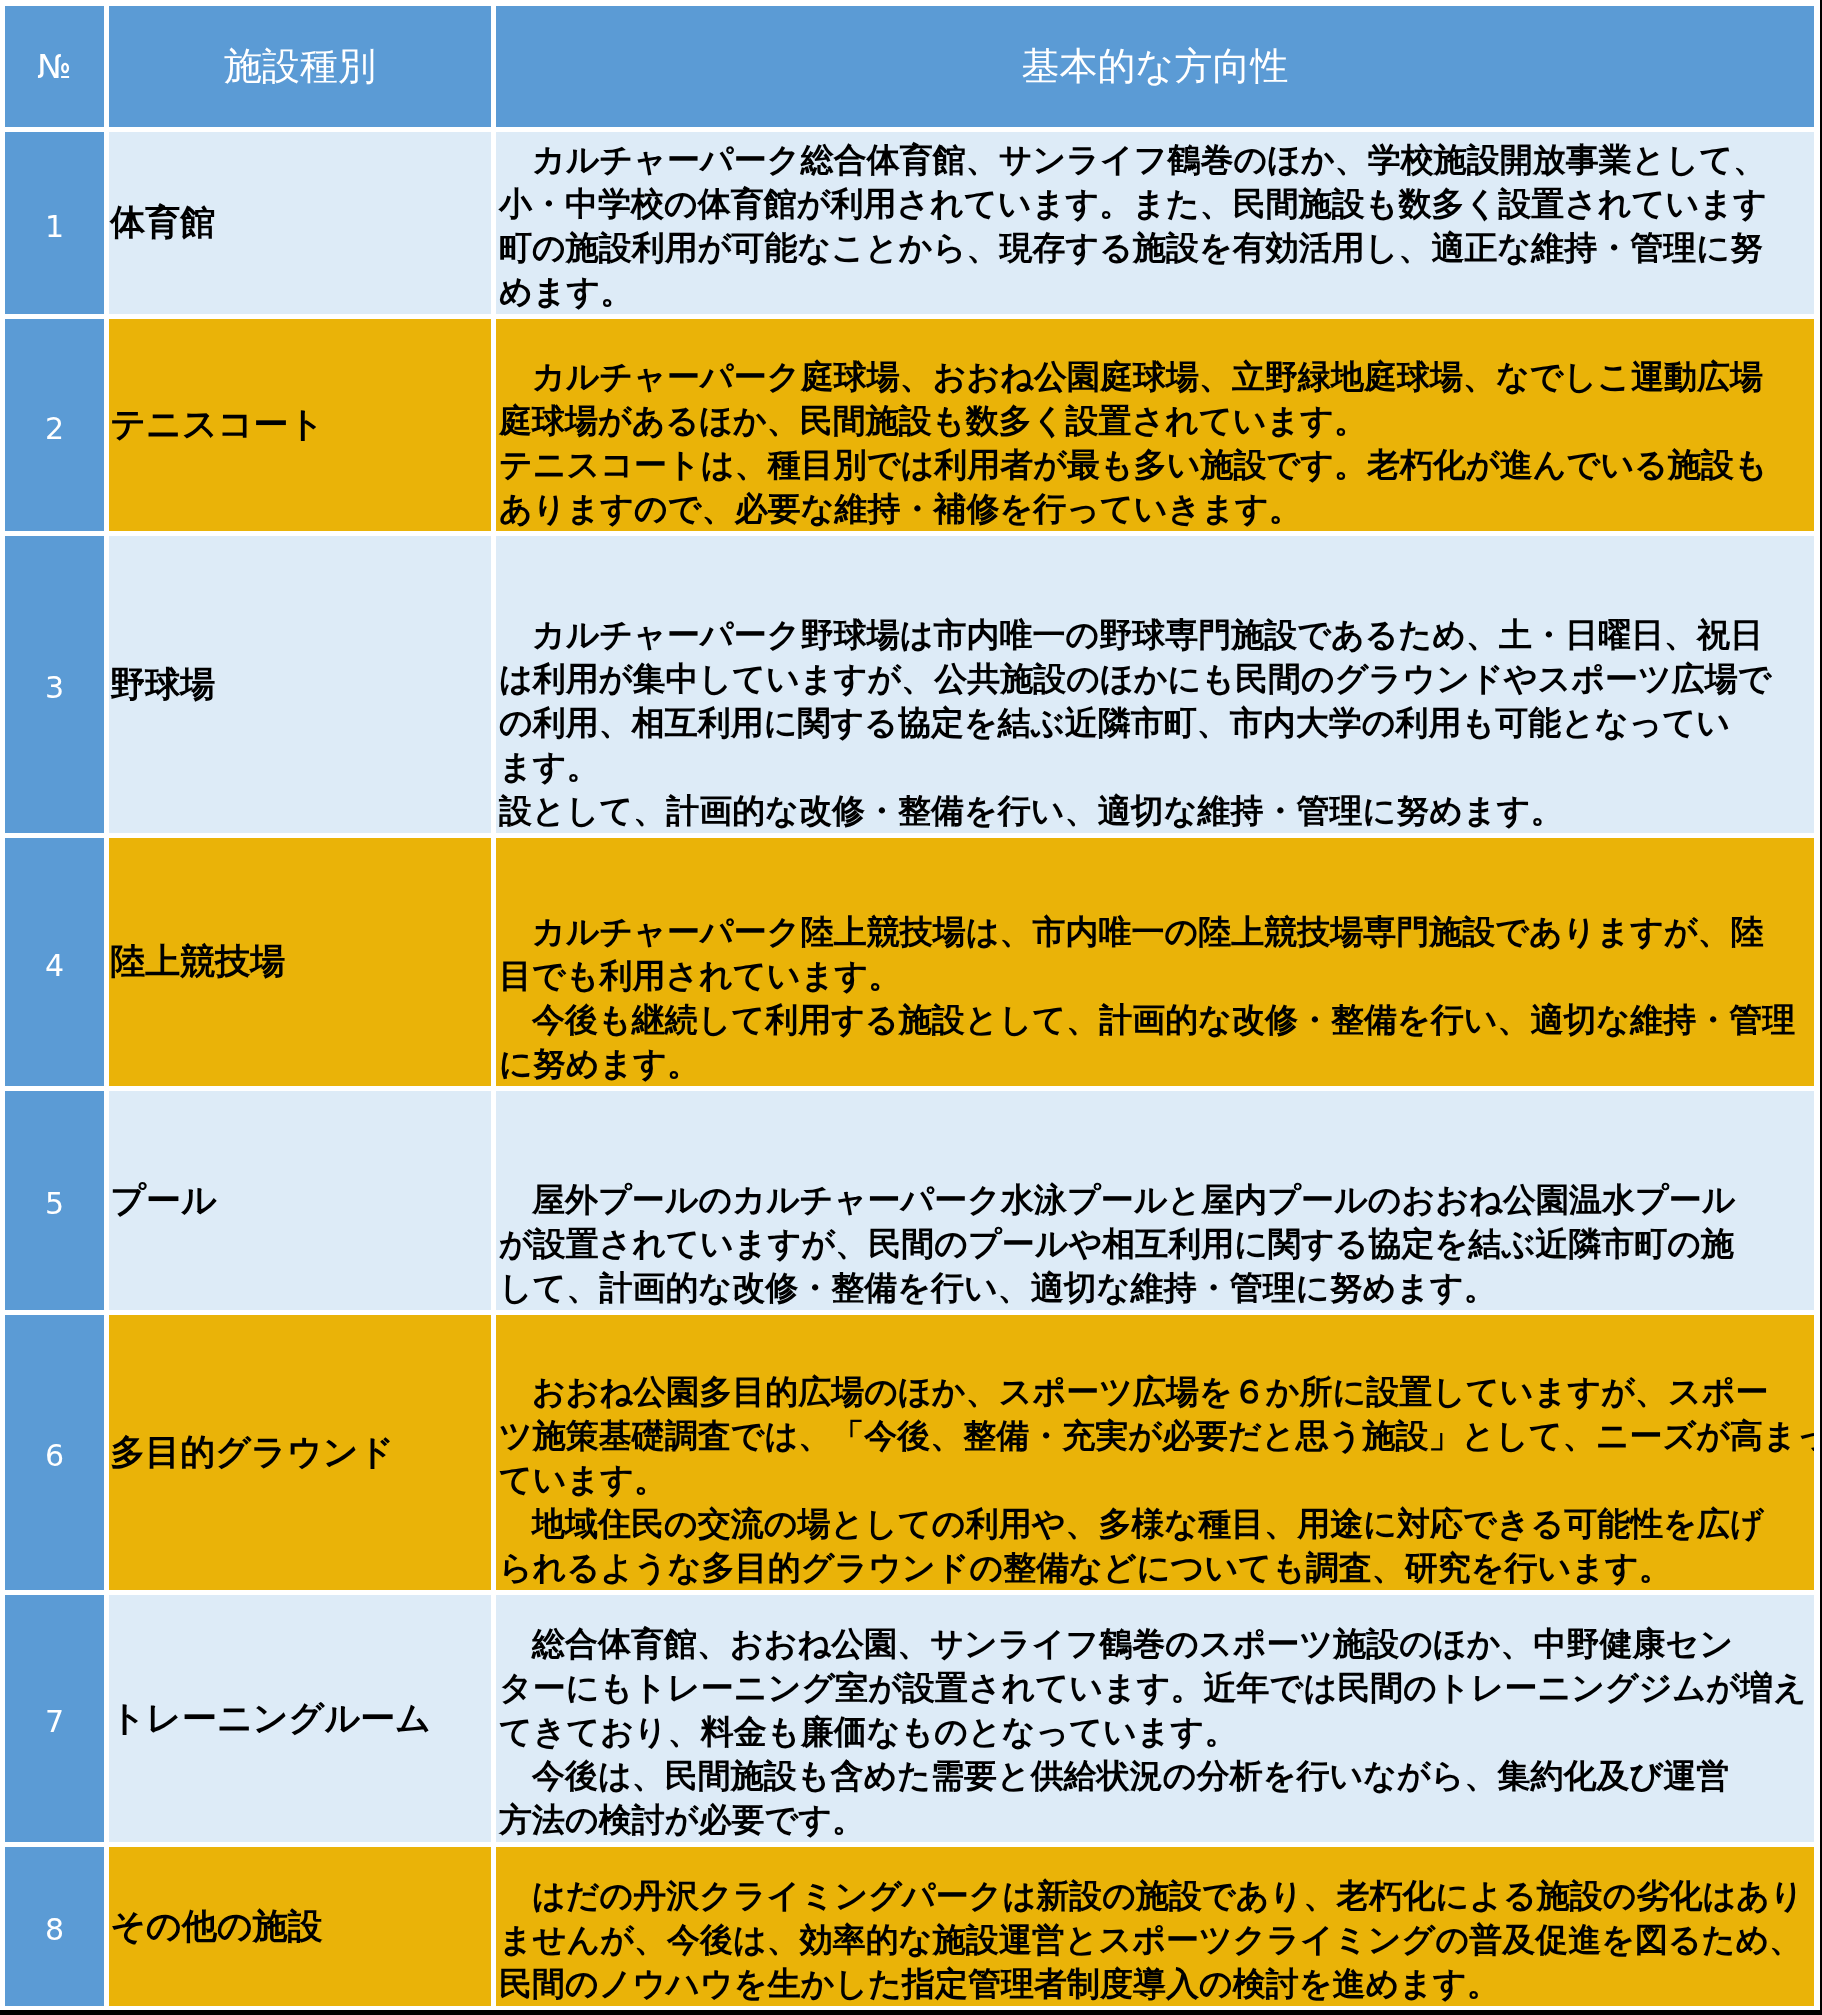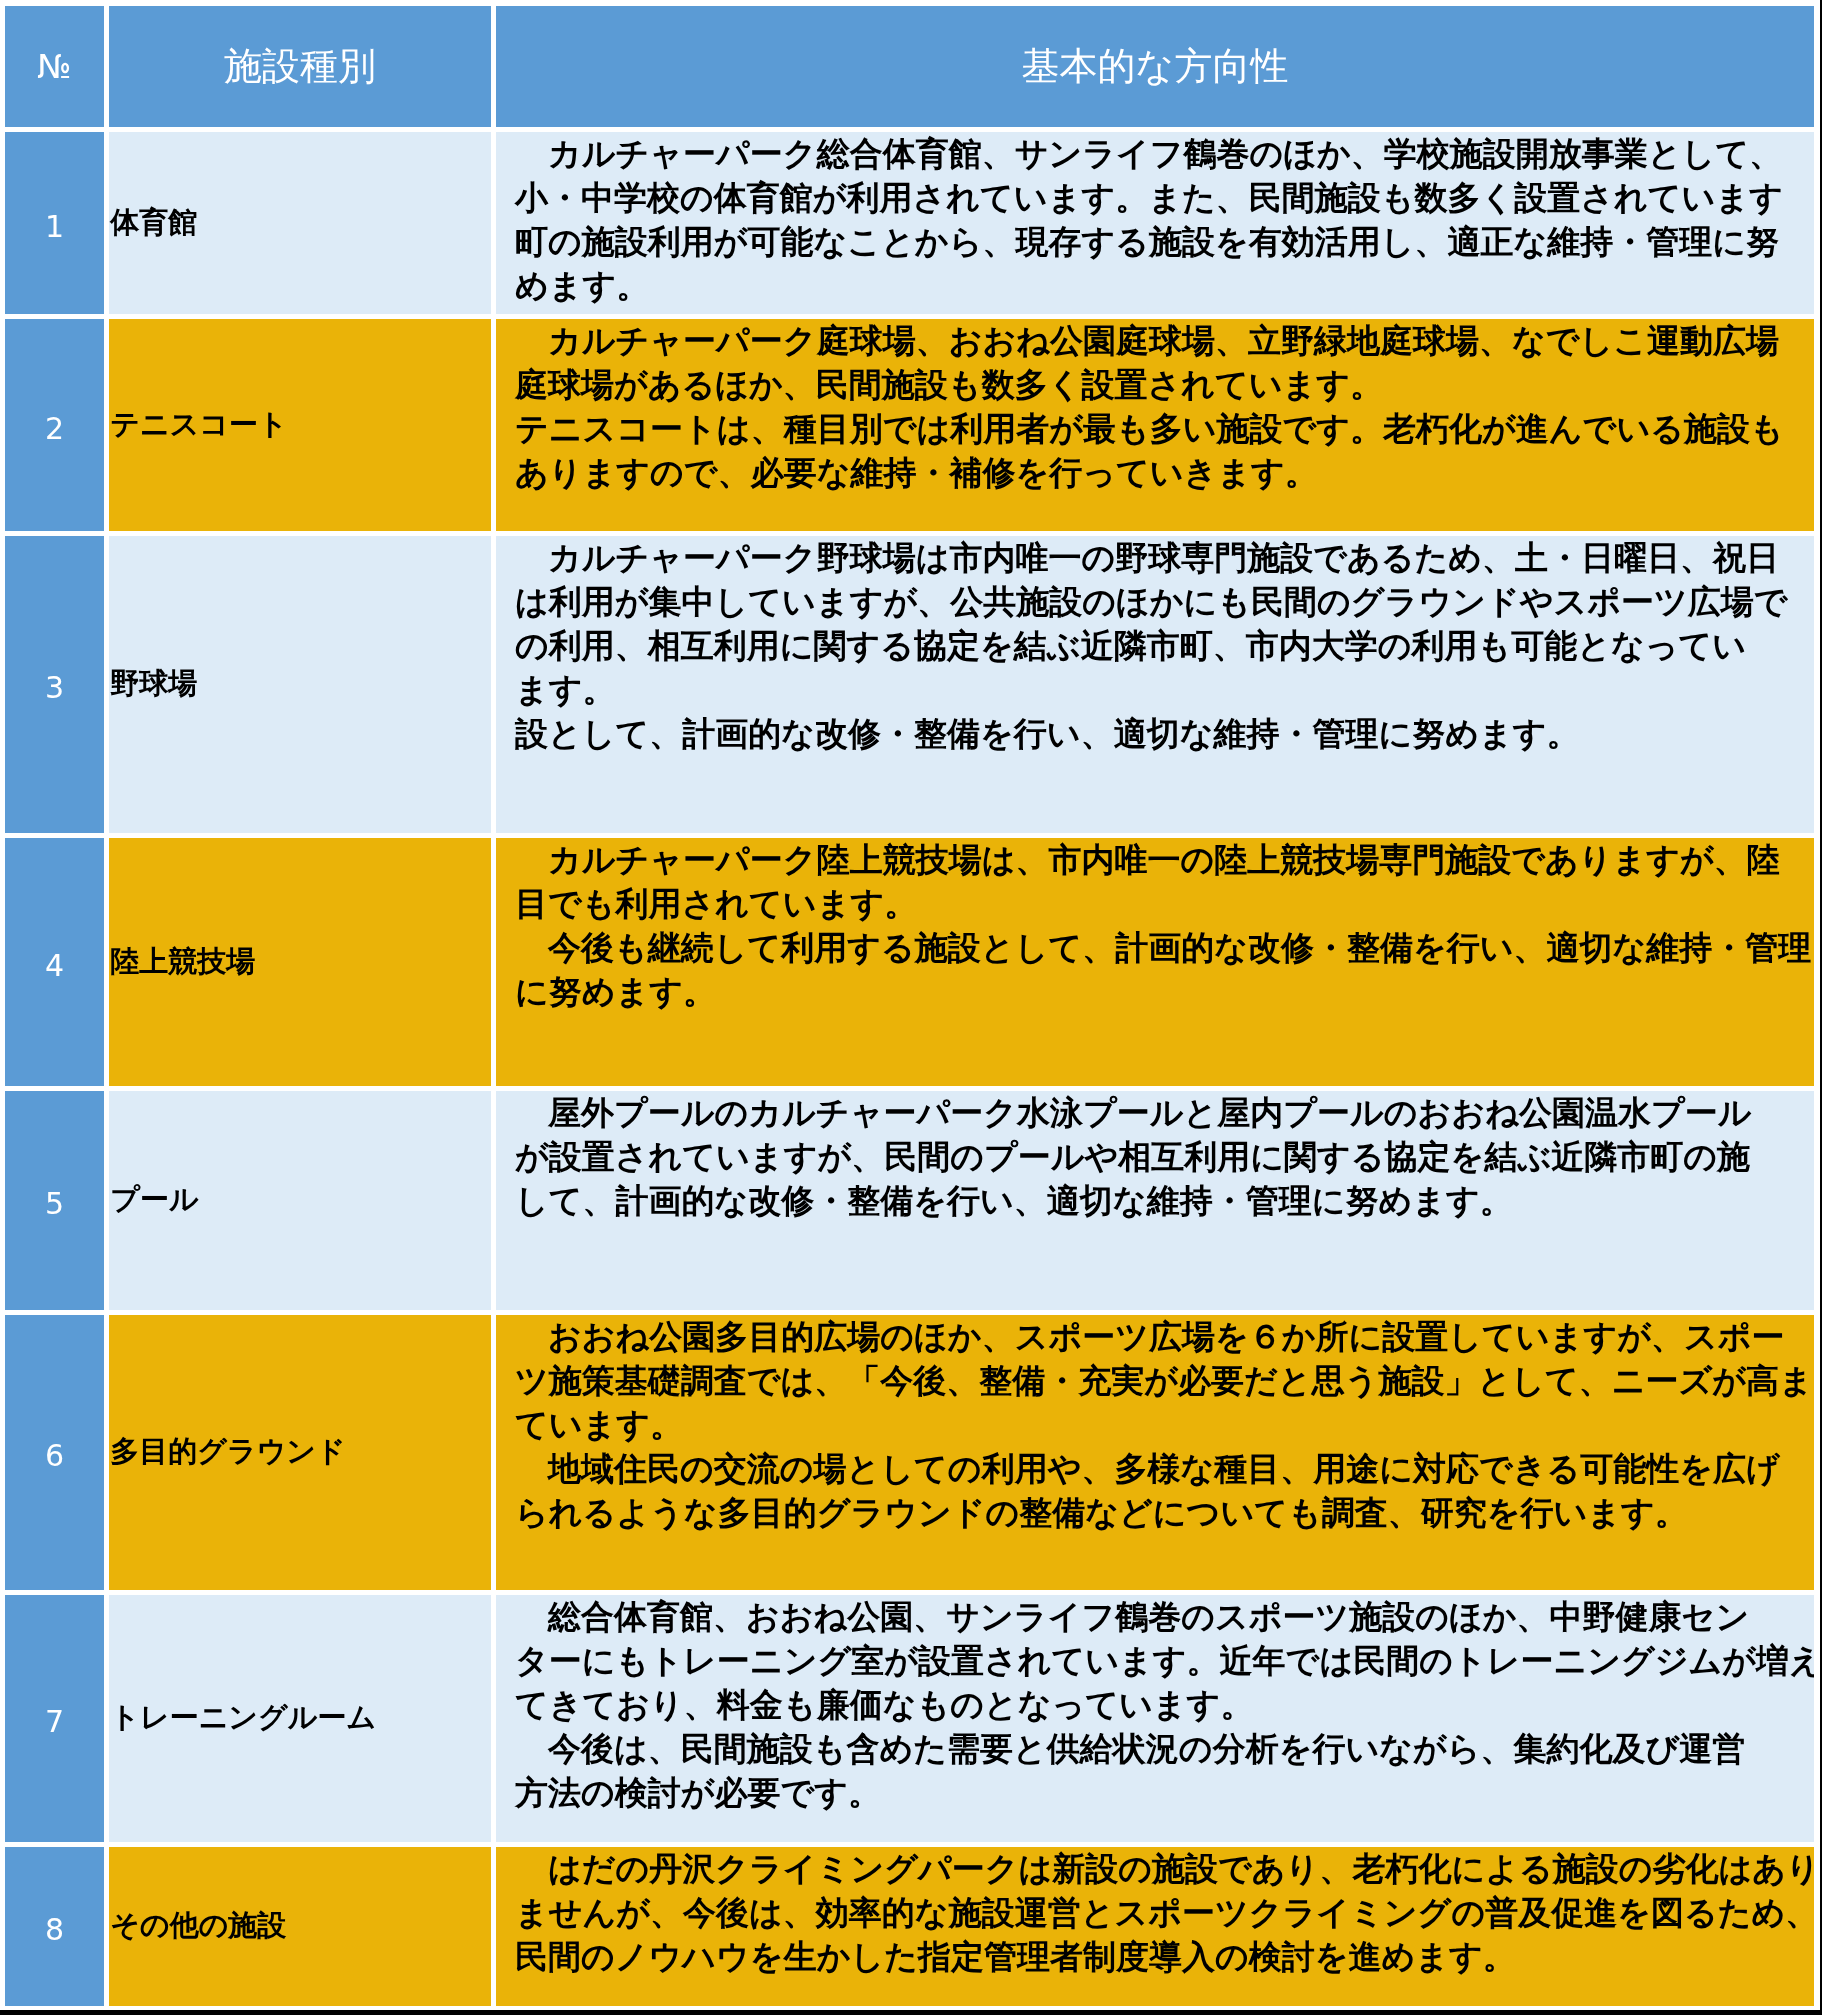--- a/index.html
+++ b/index.html
@@ -22,26 +22,26 @@
     font-size: 38px; font-weight: normal;
   }
   .hdr.no-hdr { font-size: 33px; }
   .no {
     background: #5B9BD5; color: #ffffff; justify-content: center;
     font-size: 30px; font-weight: normal; padding-top: 7.5px;
   }
   .light { background: #DDEBF7; }
   .medium { background: #eab308; }
   .cat {
-    color: #000000; font-weight: bold; font-size: 29px;
+    color: #000000; font-weight: bold; font-size: 35px;
     padding-left: 1.3px; white-space: nowrap;
   }
   .dir {
-    flex-direction: column; justify-content: flex-start; align-items: flex-start;
-    padding-left: 19px; color: #000000; font-weight: bold;
+    flex-direction: column; justify-content: flex-end; align-items: flex-start;
+    padding-left: 3px; color: #000000; font-weight: bold;
     font-size: 33px; line-height: 44px;
   }
   .line { display: block; height: 44px; white-space: nowrap; }
   .bar-right { position: absolute; right: 0; top: 0; width: 3.1px; height: 2015px; background: #000000; }
   .bar-bottom { position: absolute; left: 0; bottom: 0; width: 1823px; height: 5px; background: #000000; }
 </style>
 </head>
 <body>
 
 <div class="facility-table">

